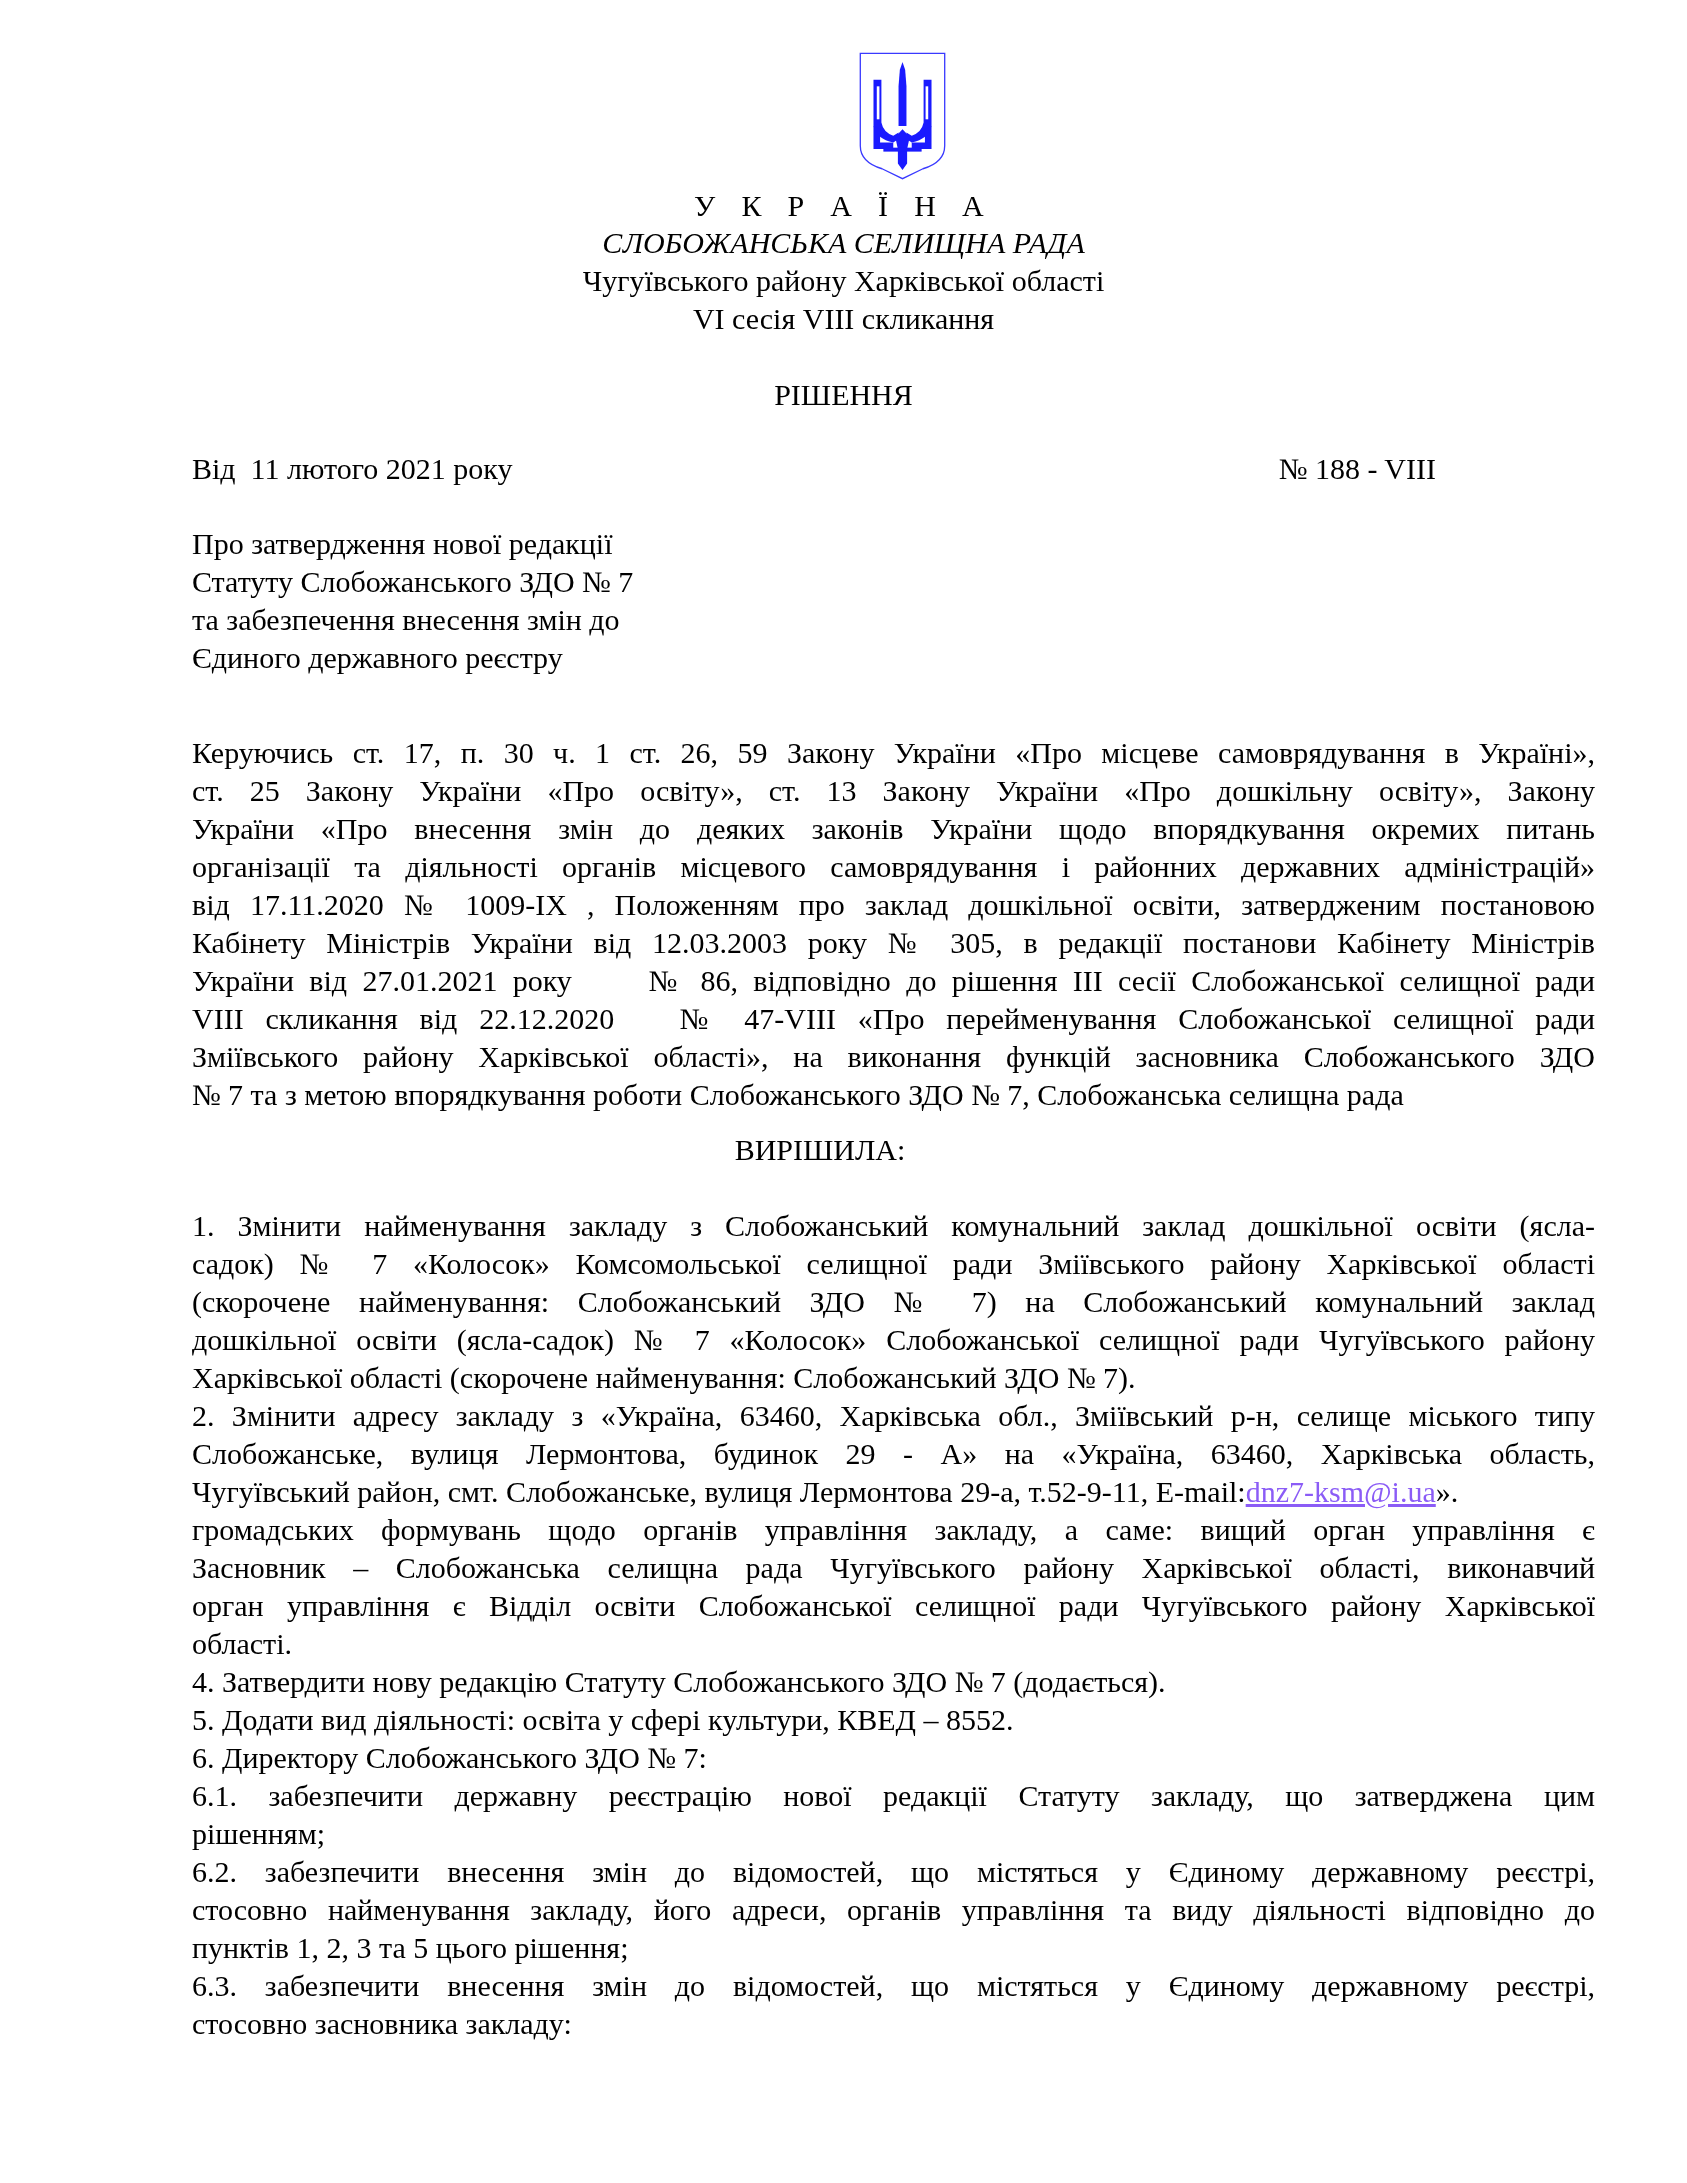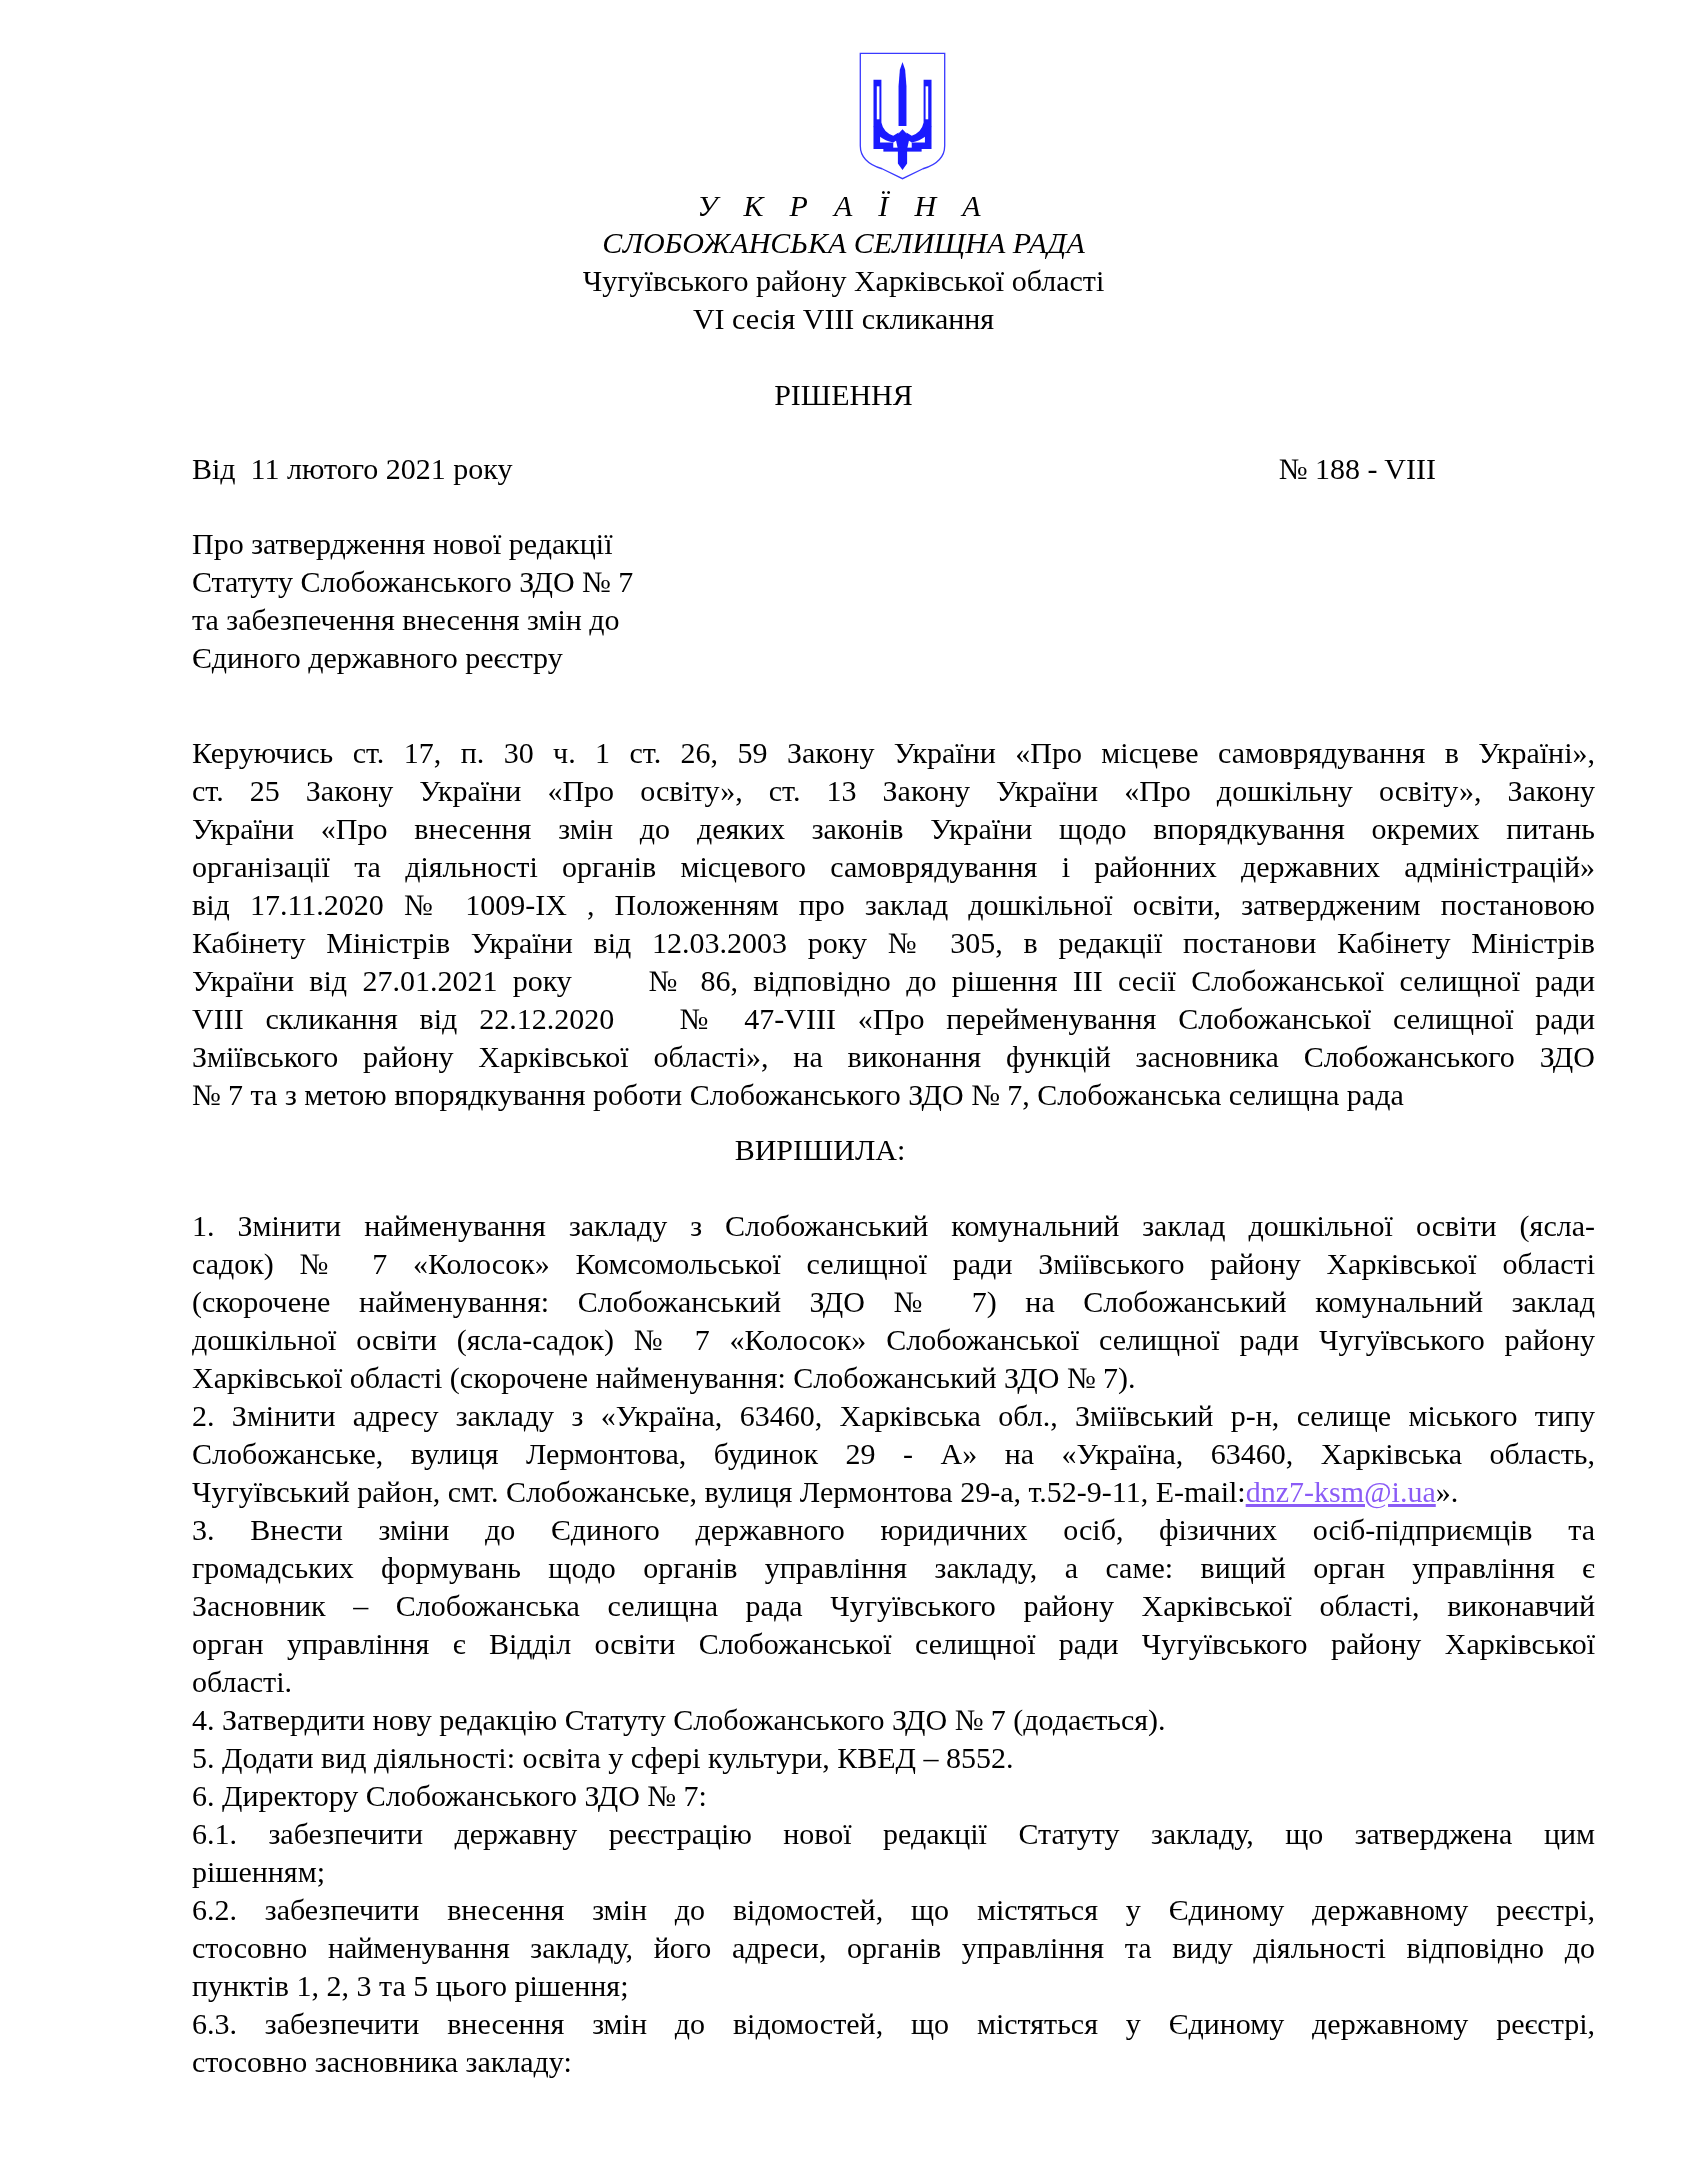--- a/index.html
+++ b/index.html
@@ -27,21 +27,20 @@
     .header-block {
       position: absolute;
       left: 0;
       width: 1687px;
       text-align: center;
     }
     .hdr-country {
       top: 187px;
       letter-spacing: 9.3px;
       font-size: 30px;
-      font-style: italic;
     }
     .hdr-council {
       top: 224px;
       font-size: 30px;
       font-style: italic;
     }
     .hdr-district {
       top: 262px;
     }
     .hdr-session {
@@ -171,21 +170,20 @@
     <span class="jline">(скорочене найменування: Слобожанський ЗДО № 7) на Слобожанський комунальний заклад</span>
     <span class="jline">дошкільної освіти (ясла-садок) № 7 «Колосок» Слобожанської селищної ради Чугуївського району</span>
     <span class="lline">Харківської області (скорочене найменування: Слобожанський ЗДО № 7).</span>
   </div>
   <div>
     <span class="jline">2. Змінити адресу закладу з «Україна, 63460, Харківська обл., Зміївський р-н, селище міського типу</span>
     <span class="jline">Слобожанське, вулиця Лермонтова, будинок 29 - А» на «Україна, 63460, Харківська область,</span>
     <span class="lline"><span>Чугуївський район, смт. Слобожанське, вулиця Лермонтова 29-а, т.52-9-11, E-mail:</span><a class="email" style="color: #8b5cf6;">dnz7-ksm@i.ua</a><span>».</span></span>
   </div>
   <div>
-    <span class="jline">3. Внести зміни до Єдиного державного юридичних осіб, фізичних осіб-підприємців та</span>
     <span class="jline">громадських формувань щодо органів управління закладу, а саме: вищий орган управління є</span>
     <span class="jline">Засновник – Слобожанська селищна рада Чугуївського району Харківської області, виконавчий</span>
     <span class="jline">орган управління є Відділ освіти Слобожанської селищної ради Чугуївського району Харківської</span>
     <span class="lline">області.</span>
   </div>
   <span class="lline">4. Затвердити нову редакцію Статуту Слобожанського ЗДО № 7 (додається).</span>
   <span class="lline">5. Додати вид діяльності: освіта у сфері культури, КВЕД – 8552.</span>
   <span class="lline">6. Директору Слобожанського ЗДО № 7:</span>
   <div>
     <span class="jline">6.1. забезпечити державну реєстрацію нової редакції Статуту закладу, що затверджена цим</span>

